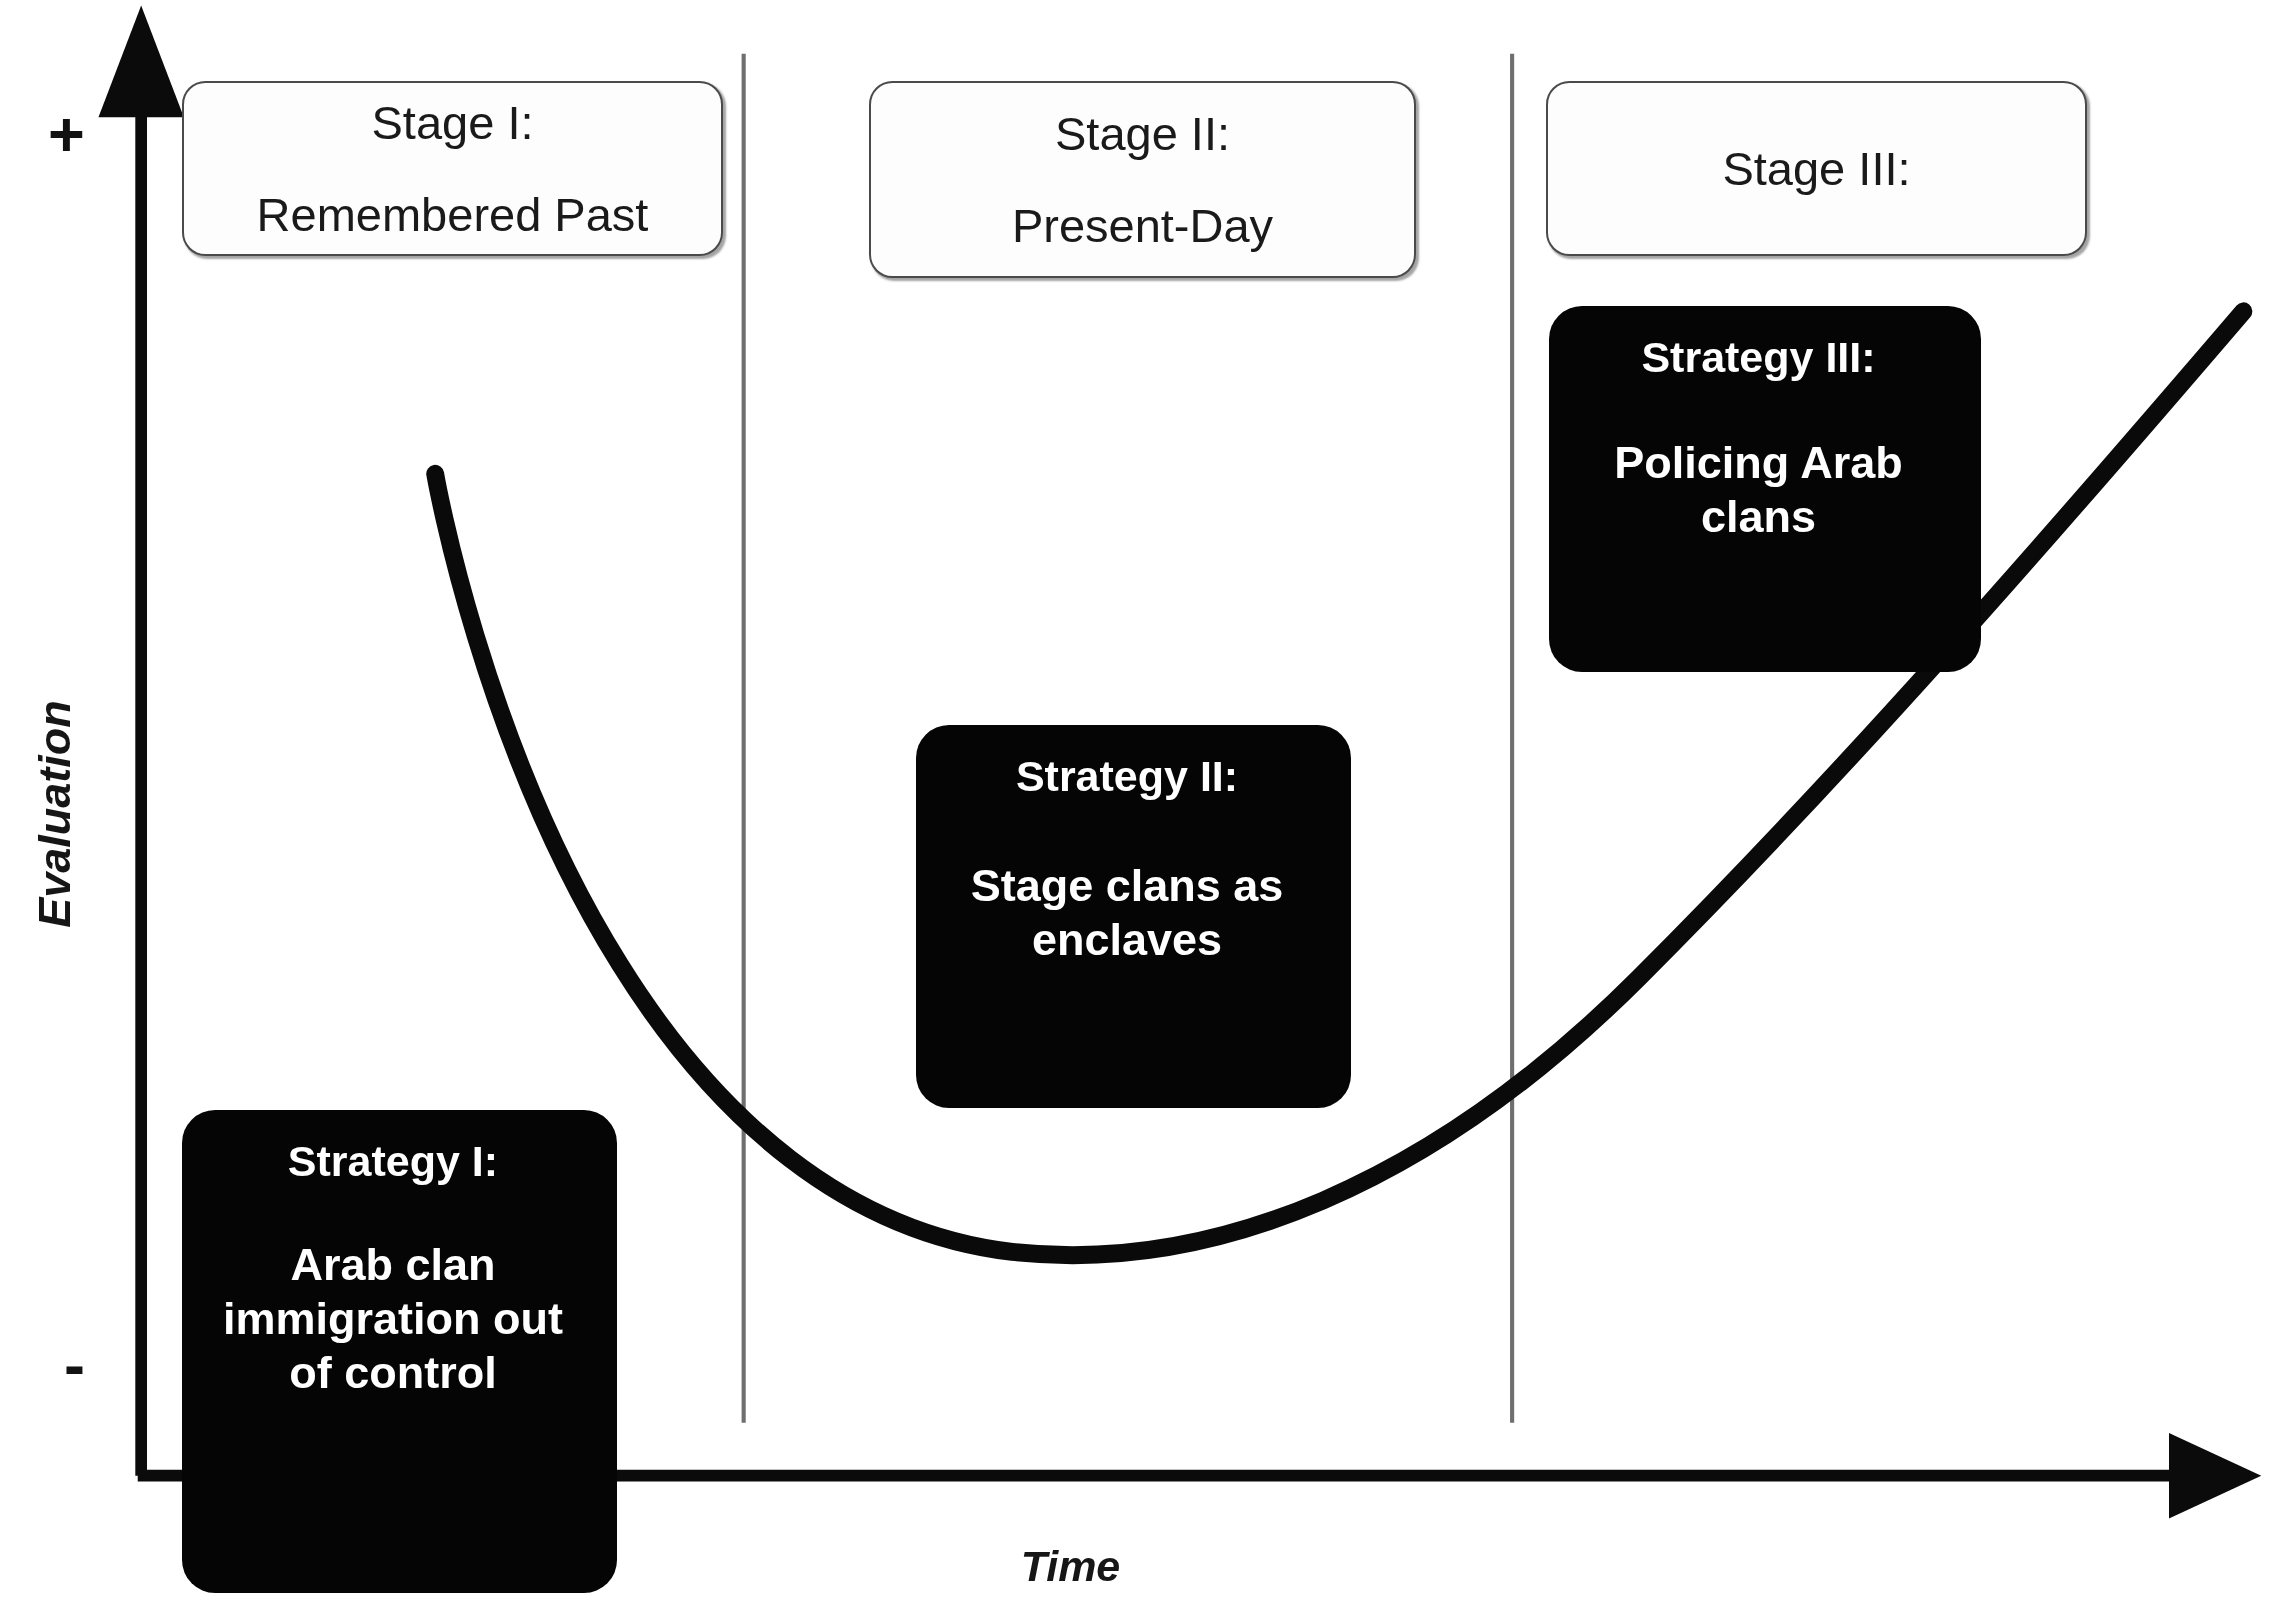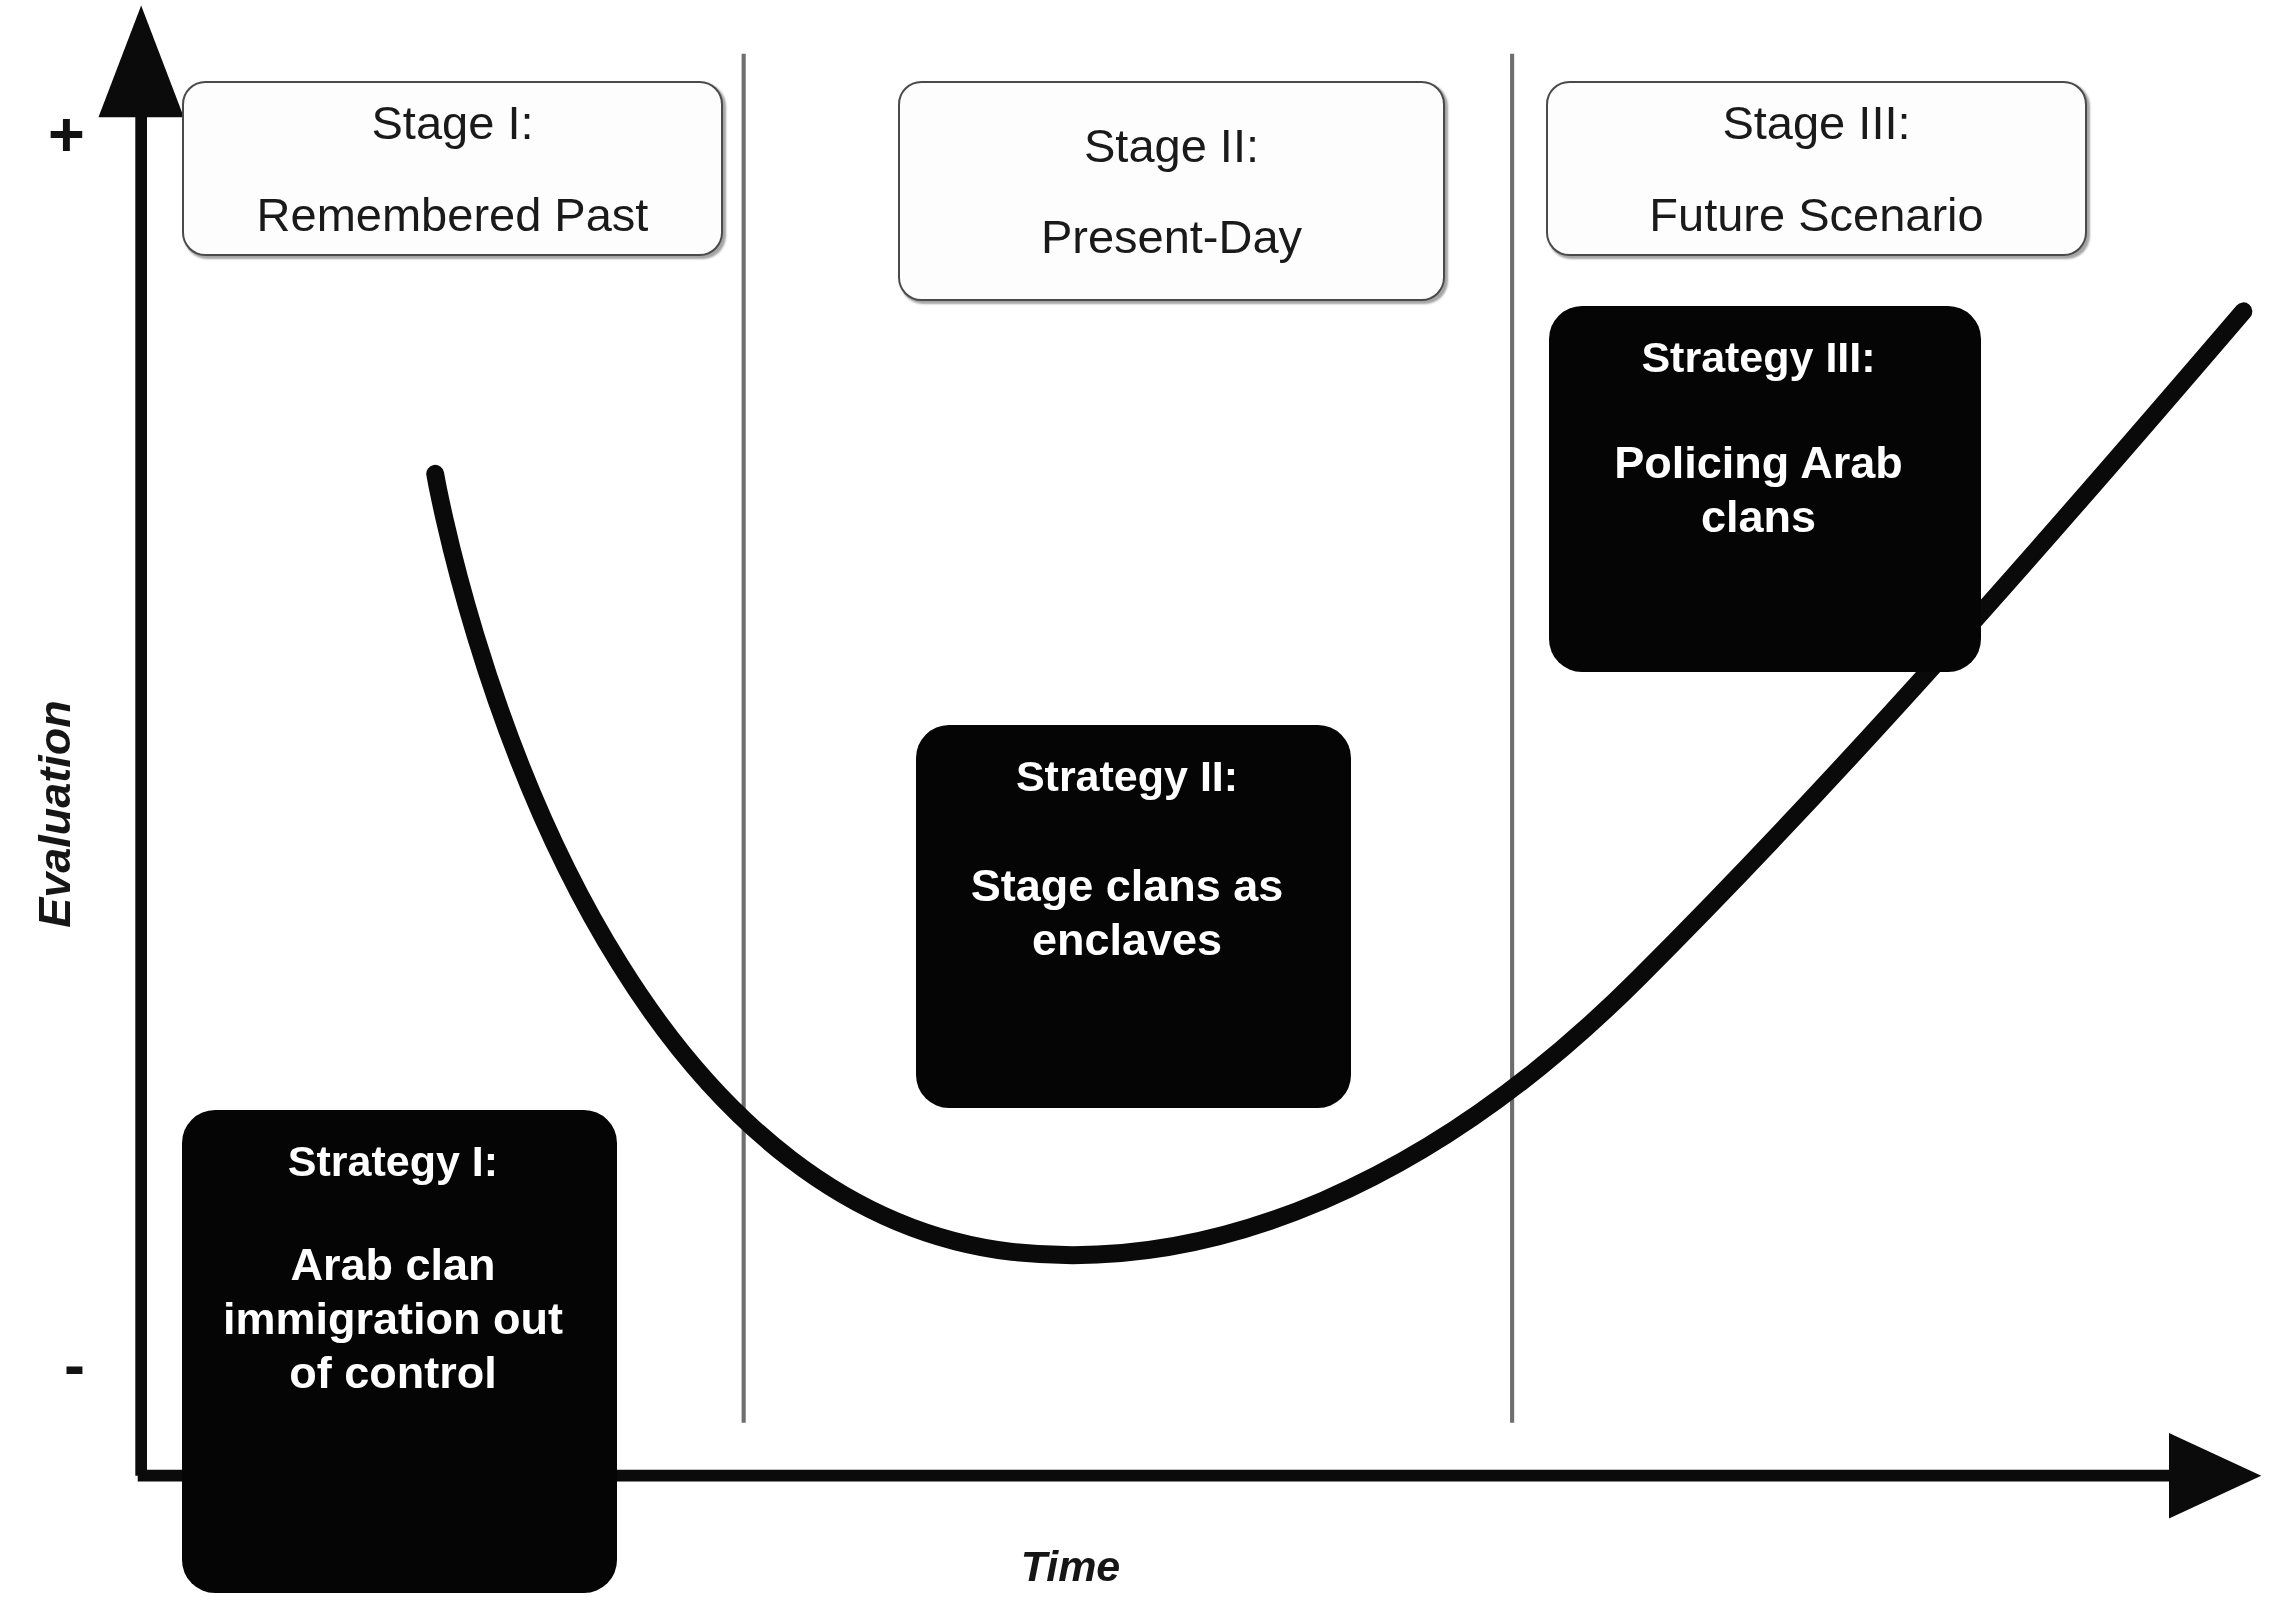--- a/index.html
+++ b/index.html
@@ -78,21 +78,21 @@
     justify-content: center;
     font-family: "Liberation Sans", sans-serif;
     font-size: 47px;
     line-height: 1.22;
     color: #1a1a1a;
     text-align: center;
     padding: 0 12.4px;
     gap: 34px;
   }
   #stage-box-1 { left: 182px;  top: 81px; width: 541px; height: 175px; }
-  #stage-box-2 { left: 898px; top: 81px; width: 547px; height: 220px; }
+  #stage-box-2 { left: 869px; top: 81px; width: 547px; height: 197px; }
   #stage-box-3 { left: 1546px; top: 81px; width: 541px; height: 175px; }
   .stage-line { display: block; }
 
   
   .strategy-box {
     position: absolute;
     box-sizing: border-box;
     background: #050505;
     border-radius: 33px;
     color: #ffffff;
@@ -162,21 +162,20 @@
   <div class="stage-box" id="stage-box-1">
     <span class="stage-line">Stage I:</span>
     <span class="stage-line">Remembered Past</span>
   </div>
   <div class="stage-box" id="stage-box-2">
     <span class="stage-line">Stage II:</span>
     <span class="stage-line">Present-Day</span>
   </div>
   <div class="stage-box" id="stage-box-3">
     <span class="stage-line">Stage III:</span>
-    <span class="stage-line">Future Scenario</span>
   </div>
 
   <div class="strategy-box" id="strategy-box-1">
     <span class="strategy-title">Strategy I:</span>
     <span class="strategy-body">Arab clan immigration out of control</span>
   </div>
   <div class="strategy-box" id="strategy-box-2">
     <span class="strategy-title">Strategy II:</span>
     <span class="strategy-body">Stage clans as enclaves</span>
   </div>

